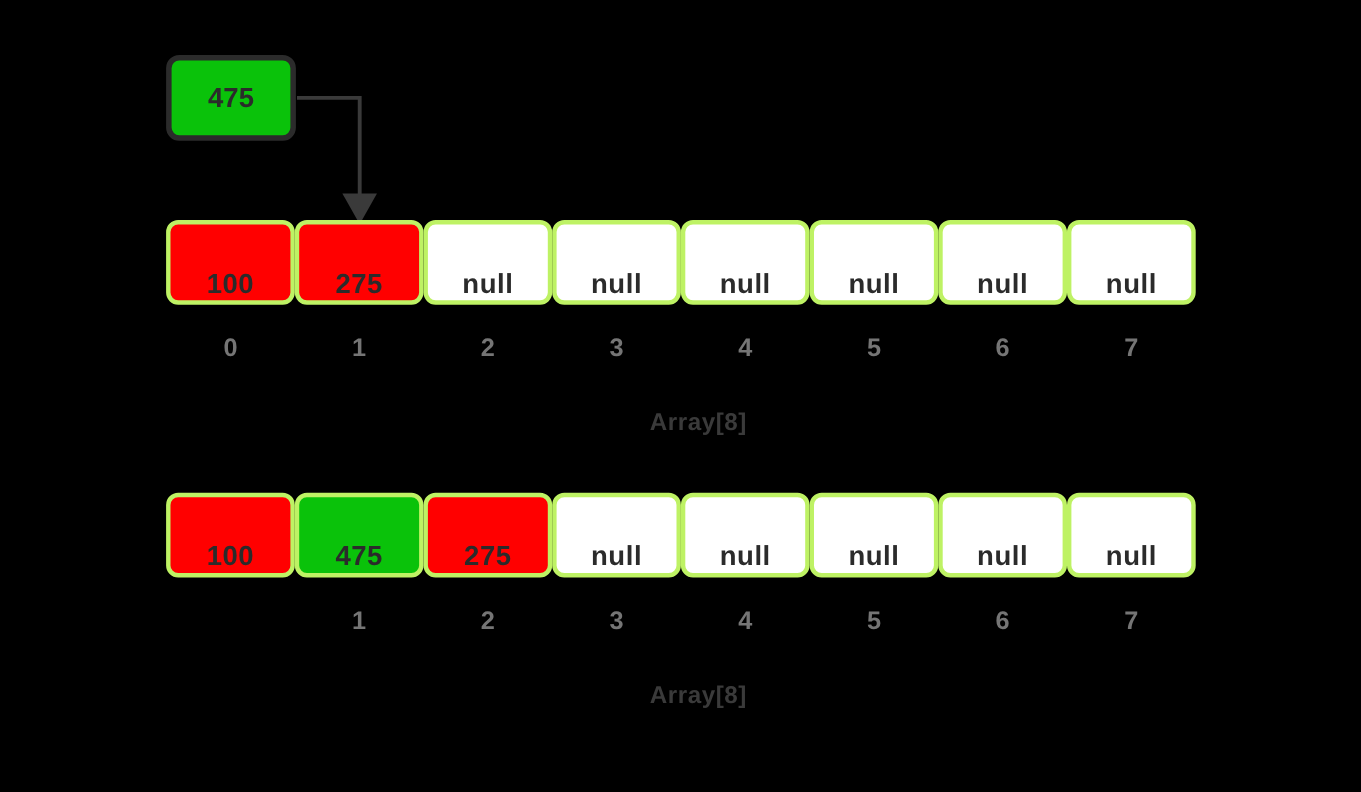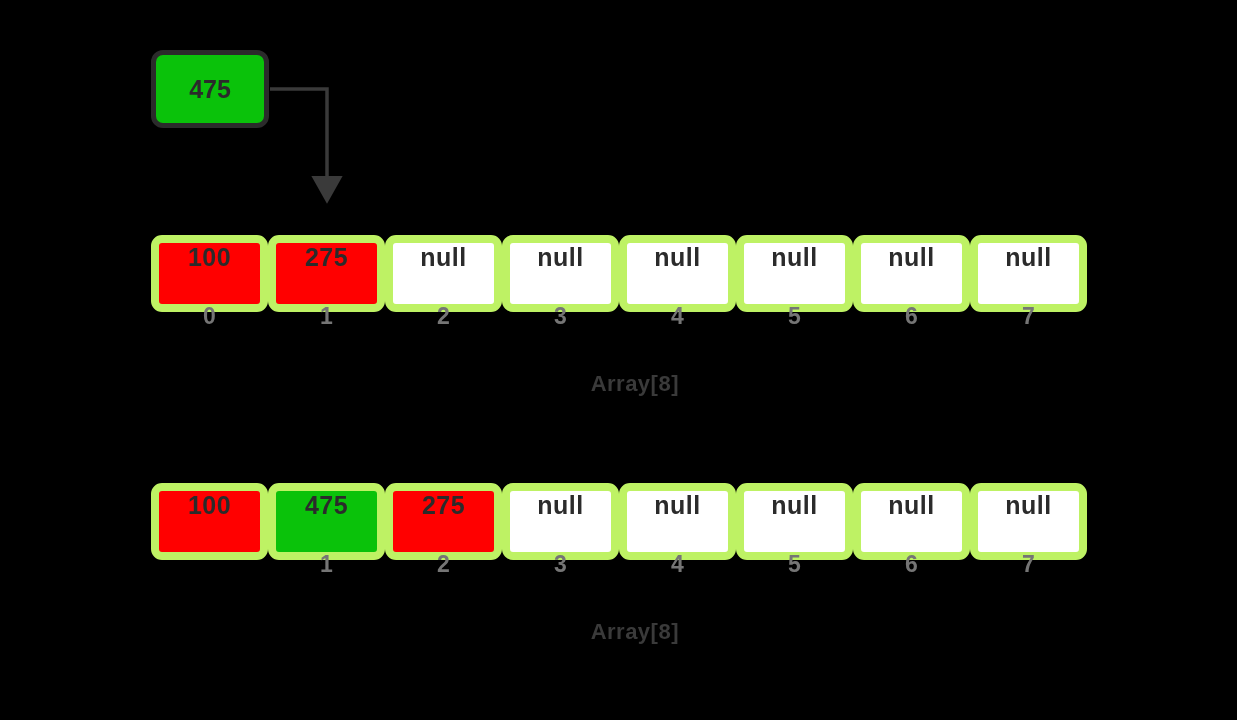--- a/index.html
+++ b/index.html
@@ -18,31 +18,30 @@
     left: 0; top: 0;
     width: 1079px;
     height: 720px;
   }
 
   
   .cell {
     position: absolute;
     width: 117px;
     height: 77px;
-    border: 8px solid #bef264;
+    border: 4px solid #bef264;
     border-radius: 11px;
     background: #ffffff;
     display: flex;
-    align-items: flex-start;
+    align-items: flex-end;
     justify-content: center;
     font-size: 25px;
     font-weight: bold;
     color: #2b2b2b;
     letter-spacing: 0.5px;
-    margin-top: 35px;
   }
 
   
   .node {
     position: absolute;
     width: 118px;
     height: 78px;
     border: 5px solid #2b2b2b;
     border-radius: 12px;
     background: #0ac20a;

